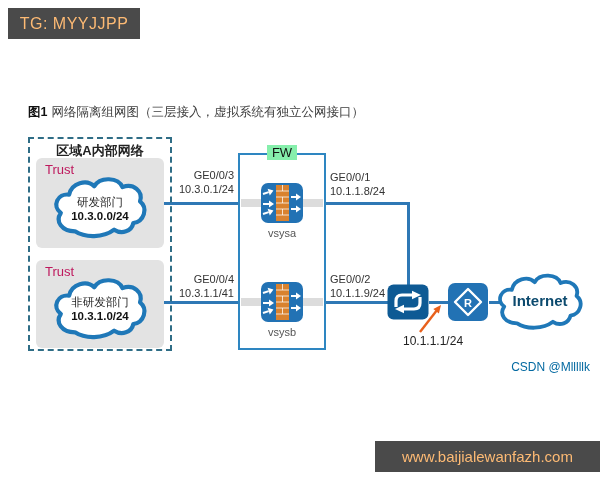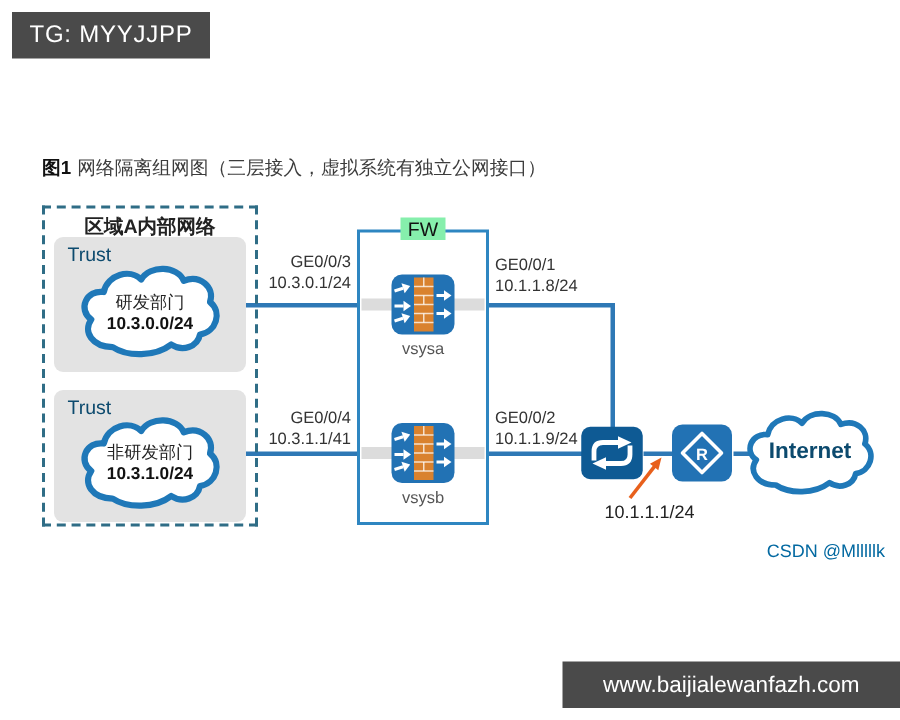--- a/index.html
+++ b/index.html
@@ -2,33 +2,33 @@
 <html><head>
 <meta charset="utf-8">
 <style>
   html,body{margin:0;padding:0;background:#fff;}
   #stage{
     position:relative;width:600px;height:480px;background:#ffffff;overflow:hidden;
     font-family:"Liberation Sans","DejaVu Sans",sans-serif;color:#333;
   }
   .abs{position:absolute;}
   
-  .banner{background:#4a4a4a;color:#ffffff;display:flex;align-items:center;justify-content:center;}
+  .banner{background:#4a4a4a;color:#fdba74;display:flex;align-items:center;justify-content:center;}
   .top-banner{left:8px;top:8px;width:132px;height:31px;font-size:16px;letter-spacing:.5px;}
   .bottom-banner{left:375px;top:441px;width:225px;height:31px;font-size:15px;}
   
   .figure-title{left:28px;top:104px;font-size:12.5px;color:#3c3c3c;white-space:nowrap;}
   .fig-label{font-weight:bold;color:#111;margin-right:4px;}
   
   .zone-box{left:28px;top:137px;width:144px;height:214px;border:2px dashed #2f6d86;box-sizing:border-box;}
   .zone-label{left:28px;top:142px;width:144px;text-align:center;font-size:13px;font-weight:600;color:#222;}
   .subnet-box{width:128px;background:#e3e3e3;border-radius:6px;left:36px;}
   .subnet-1{top:158px;height:90px;}
   .subnet-2{top:260px;height:88px;}
-  .trust-label{left:45px;font-size:13px;color:#0c4a6e;}
+  .trust-label{left:45px;font-size:13px;color:#be185d;}
   .trust-1{top:162px;}
   .trust-2{top:264px;}
   .cloud-wrap{width:100px;height:74px;left:50px;}
   .cloud-1{top:171px;}
   .cloud-2{top:272px;}
   .cloud-text{left:0;width:100%;text-align:center;line-height:14px;}
   .cloud-name{font-size:11.5px;color:#222;}
   .cloud-cidr{font-size:11.5px;font-weight:bold;color:#111;}
   
   .hline{height:3px;background:#2e78b5;}

